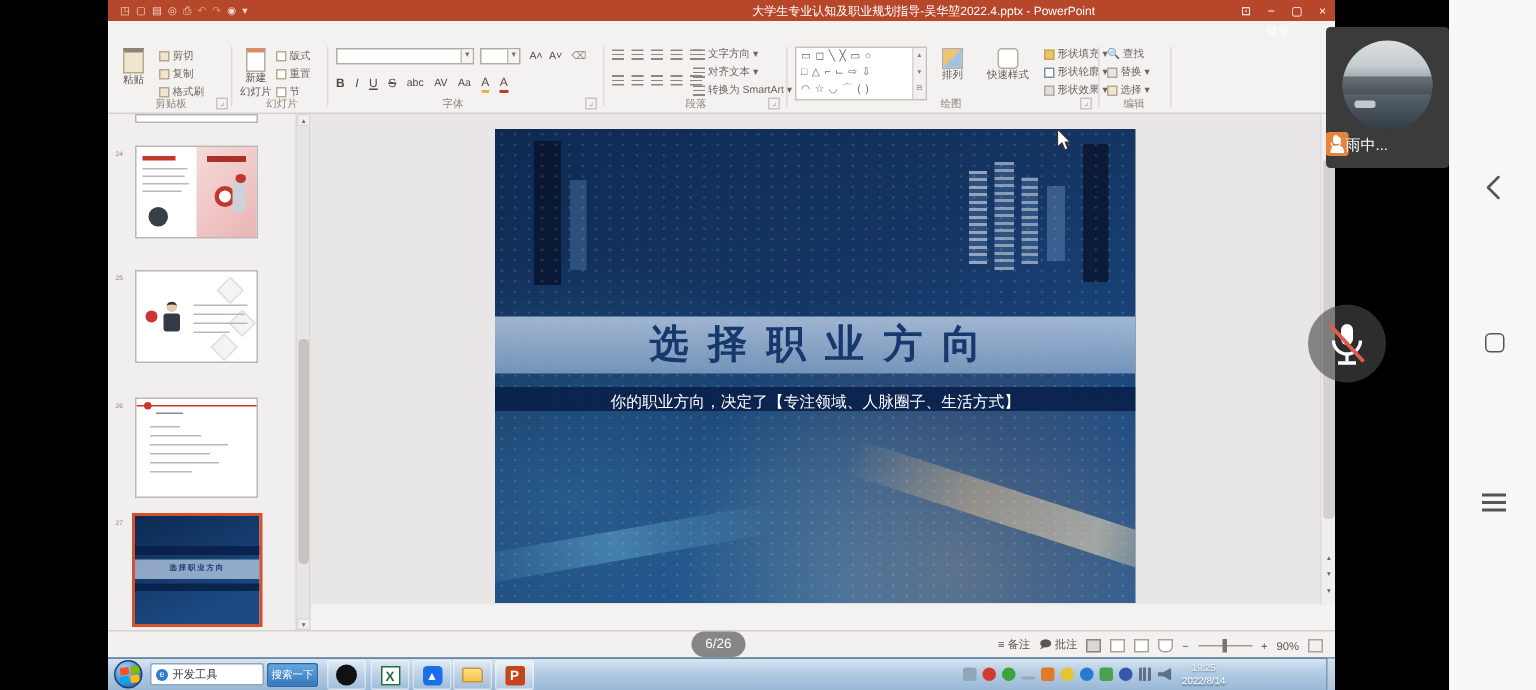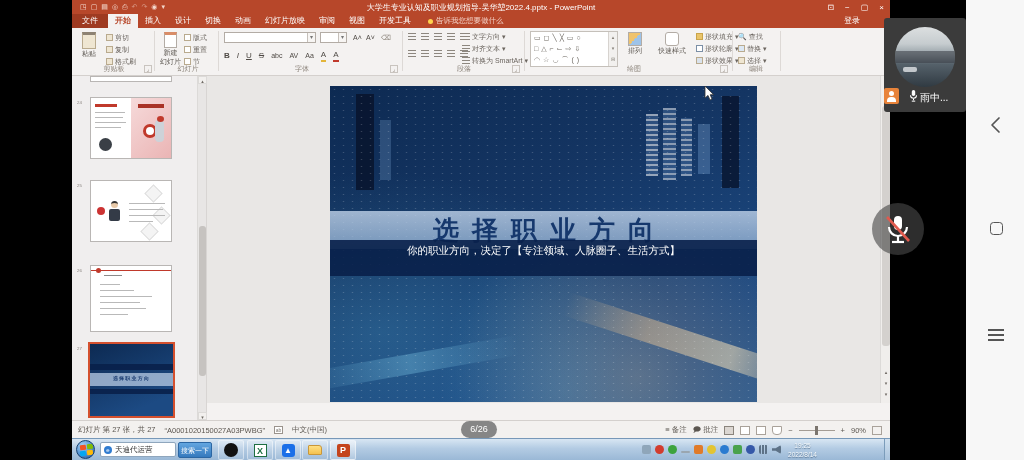--- a/index.html
+++ b/index.html
@@ -4,21 +4,21 @@
 <style>
   *{margin:0;padding:0;box-sizing:border-box}
   html,body{width:1024px;height:460px;background:#000;font-family:"Liberation Sans",sans-serif;overflow:hidden}
   .ab{position:absolute}
   #screen{position:absolute;left:0;top:0;width:1024px;height:460px;background:#000;overflow:hidden}
 
   
   #win{left:72px;top:0;width:818px;height:438px;background:#f4f2f1;overflow:hidden}
   #titlebar{left:0;top:0;width:818px;height:14px;background:#b7472a}
   .qat{left:8px;top:0;height:14px;display:flex;align-items:center;gap:4px;font-size:7px;color:#f3d8cd}
-  #title{left:160px;top:0;width:498px;height:14px;text-align:center;font-size:8px;line-height:15px;color:#fff;white-space:nowrap;overflow:hidden}
+  #title{left:160px;top:0;width:498px;height:14px;text-align:right;font-size:8px;line-height:15px;color:#fff;white-space:nowrap;overflow:hidden}
   .wctrls{right:6px;top:0;height:14px;display:flex;gap:11px;align-items:center;font-size:8px;color:#fff}
   #tabrow{left:0;top:14px;width:818px;height:14px;background:#b7472a;display:flex;align-items:stretch}
   .tab{font-size:8px;color:#fff;padding:0 7px;line-height:14px;white-space:nowrap}
   .tab.file{background:#9e3a21;padding:0 10px}
   .tab.active{background:#f4f2f1;color:#b7472a;font-weight:bold}
   .tellme{display:flex;align-items:center;font-size:7.5px;color:#f2cfc4;margin-left:10px;line-height:14px;gap:3px}
   .bulb{width:5px;height:5px;border-radius:50%;background:#ffd34d}
   #signin{right:30px;top:14px;font-size:8px;color:#fff;line-height:14px}
 
   
@@ -54,21 +54,21 @@
       radial-gradient(ellipse at 12% 78%, rgba(80,170,210,0.28), transparent 46%),
       radial-gradient(ellipse at 55% 96%, rgba(120,200,235,0.20), transparent 38%),
       linear-gradient(156deg,#0d2a52 0%,#143563 38%,#1c4a83 78%,#25578f 100%);}
   .bld{position:absolute}
   #dots{left:0;top:0;width:427px;height:316px;opacity:.45;
     background-image:radial-gradient(rgba(255,255,255,0.40) 0.6px, transparent 1.1px);background-size:9px 7px}
   .banner{left:0;width:427px;text-align:center;color:#fff}
   #b1{top:95px;height:22px;background:rgba(9,32,74,0.90);font-size:11.5px;line-height:22px;letter-spacing:1px}
   #b2{top:125px;height:38px;background:linear-gradient(180deg,rgba(198,216,238,0.78),rgba(148,178,212,0.72));
       font-family:"DejaVu Serif",serif;font-weight:bold;font-size:26px;line-height:38px;color:#16386d;letter-spacing:13px;text-indent:13px}
-  #b3{top:154px;height:36px;background:rgba(9,32,74,0.90);font-size:10.5px;line-height:20px}
+  #b3{top:172px;height:16px;background:rgba(9,32,74,0.90);font-size:10.5px;line-height:20px}
 
   
   #notesbar{left:135px;top:403px;width:683px;height:17px;background:#fbfaf9;border-top:1px solid #d8d5d2;font-size:8px;color:#4d4d4d;line-height:17px;padding-left:9px}
   #statusbar{left:0;top:420px;width:818px;height:18px;background:#f3f1ef;border-top:1px solid #d4d0cd;font-size:7.5px;color:#5b5650}
   .stleft{left:6px;top:0;height:18px;display:flex;align-items:center;gap:9px;white-space:nowrap}
   .stright{right:8px;top:0;height:18px;display:flex;align-items:center;gap:6px;white-space:nowrap}
   .vicon{display:inline-block;width:10px;height:9px;border:1px solid #a9a29a;background:#fff}
   .vicon.active{background:#dcd7d2;border-color:#8a847c}
   .ztrack{display:inline-block;width:36px;height:1px;background:#a49c94;position:relative}
   .zthumb{position:absolute;left:16px;top:-4px;width:3px;height:9px;background:#7b756e}
@@ -89,21 +89,21 @@
 
   
   #webcam{left:884px;top:18px;width:82px;height:94px;background:#3b3b3b;border-radius:3px}
   #avatar{left:11px;top:9px;width:60px;height:60px;border-radius:50%;overflow:hidden;
     background:linear-gradient(180deg,#dcdfe0 0%,#c6cccf 28%,#98a2a8 45%,#55616a 62%,#303a42 100%)}
   .avband{position:absolute;left:0;top:24px;width:60px;height:12px;background:rgba(55,58,66,0.55)}
   .avboat{position:absolute;left:8px;top:40px;width:14px;height:5px;background:rgba(235,238,240,0.75);border-radius:2px}
   #badge{left:0px;top:70px;width:15px;height:16px;background:#e8833a;border-radius:2px}
   .bhead{position:absolute;left:5px;top:3px;width:5px;height:5px;border-radius:50%;background:#fff}
   .bbody{position:absolute;left:3px;top:9px;width:9px;height:5px;border-radius:4px 4px 0 0;background:#fff}
-  #camname{left:25px;top:72px;width:60px;height:16px;color:#fff;font-size:10px;line-height:16px;display:flex;gap:2px}
+  #camname{left:2px;top:72px;width:60px;height:16px;color:#fff;font-size:10px;line-height:16px;display:flex;gap:2px}
   #micbtn{left:872px;top:203px;width:52px;height:52px;border-radius:50%;background:rgba(72,72,72,0.62)}
   #pill{left:461px;top:421px;width:36px;height:17px;border-radius:9px;background:rgba(125,125,125,0.92);color:#fff;font-size:9px;line-height:17px;text-align:center}
 
   
   #sidebar{left:966px;top:0;width:58px;height:460px;background:#f7f7f7}
   .sq{left:24px;top:222px;width:13px;height:13px;border:1.6px solid #555;border-radius:3.5px}
   .bars{left:22px;top:329px;width:16px}
   .bar{height:1.6px;background:#555;margin-bottom:3.6px}
 
   
@@ -135,36 +135,20 @@
       </div>
       <div id="title" class="ab">大学生专业认知及职业规划指导-吴华堃2022.4.pptx - PowerPoint</div>
       <div class="wctrls ab">
         <span>⊡</span>
         <span>−</span>
         <span>▢</span>
         <span>×</span>
       </div>
     </div>
 
-    <div id="tabrow" class="ab">
-      <span class="tab file">文件</span>
-      <span class="tab active">开始</span>
-      <span class="tab">插入</span>
-      <span class="tab">设计</span>
-      <span class="tab">切换</span>
-      <span class="tab">动画</span>
-      <span class="tab">幻灯片放映</span>
-      <span class="tab">审阅</span>
-      <span class="tab">视图</span>
-      <span class="tab">开发工具</span>
-      <span class="tellme">
-        <span class="bulb"></span>
-        <span>告诉我您想要做什么</span>
-      </span>
-    </div>
     <div id="signin" class="ab">登录</div>
 
     <div id="ribbon" class="ab">
 
       <div class="bigbtn ab" style="left:10px;top:4px">
         <span style="display:inline-block;width:14px;height:17px;background:#efe6d2;border:1px solid #b9aa8e;border-top:3px solid #8d8273"></span>
         <span>粘贴</span>
       </div>
       <div class="ab" style="left:34px;top:5px;display:flex;flex-direction:column;gap:3px">
         <span class="sitem">
@@ -400,26 +384,20 @@
         <div class="earrow ab" style="top:0">▴</div>
         <div class="ab" style="left:1px;top:30px;width:8px;height:240px;background:#d4d1ce;border-radius:3px"></div>
         <div class="earrow ab" style="top:292px">▴</div>
         <div class="earrow ab" style="top:303px">▾</div>
         <div class="earrow ab" style="top:314px">▾</div>
       </div>
     </div>
 
 
     <div id="statusbar" class="ab">
-      <div class="stleft ab">
-        <span>幻灯片 第 27 张，共 27</span>
-        <span>“A0001020150027A03PWBG”</span>
-        <span class="spell">ab</span>
-        <span>中文(中国)</span>
-      </div>
       <div class="stright ab">
         <span>≡ <span>备注</span></span>
         <span>🗩 <span>批注</span></span>
         <span class="vicon active"></span>
         <span class="vicon"></span>
         <span class="vicon"></span>
         <span class="vicon" style="border-radius:0 0 4px 4px"></span>
         <span>−</span>
         <span class="ztrack">
             <span class="zthumb"></span>
@@ -433,21 +411,21 @@
 
   <div id="taskbar" class="ab">
     <div id="orb" class="ab">
       <span class="flag" style="left:3px;top:4px;background:#f35325;transform:rotate(-8deg)"></span>
       <span class="flag" style="left:10px;top:3px;background:#81bc06;transform:rotate(-8deg)"></span>
       <span class="flag" style="left:3px;top:10px;background:#05a6f0;transform:rotate(-8deg)"></span>
       <span class="flag" style="left:10px;top:9px;background:#ffba08;transform:rotate(-8deg)"></span>
     </div>
     <div id="searchbox" class="ab">
       <span class="eicon">e</span>
-      <span>天迪代运营</span>
+      <span>开发工具</span>
     </div>
     <div id="searchbtn" class="ab">搜索一下</div>
 
     <div class="tbtn ab" style="left:146px">
       <span style="width:14px;height:14px;border-radius:50%;background:#111"></span>
     </div>
     <div class="tbtn ab" style="left:175px">
       <span style="width:13px;height:13px;background:#fff;border:1px solid #1d6f42;color:#1d6f42;font-size:9px;font-weight:bold;line-height:12px;text-align:center">X</span>
     </div>
     <div class="tbtn ab" style="left:203px">

